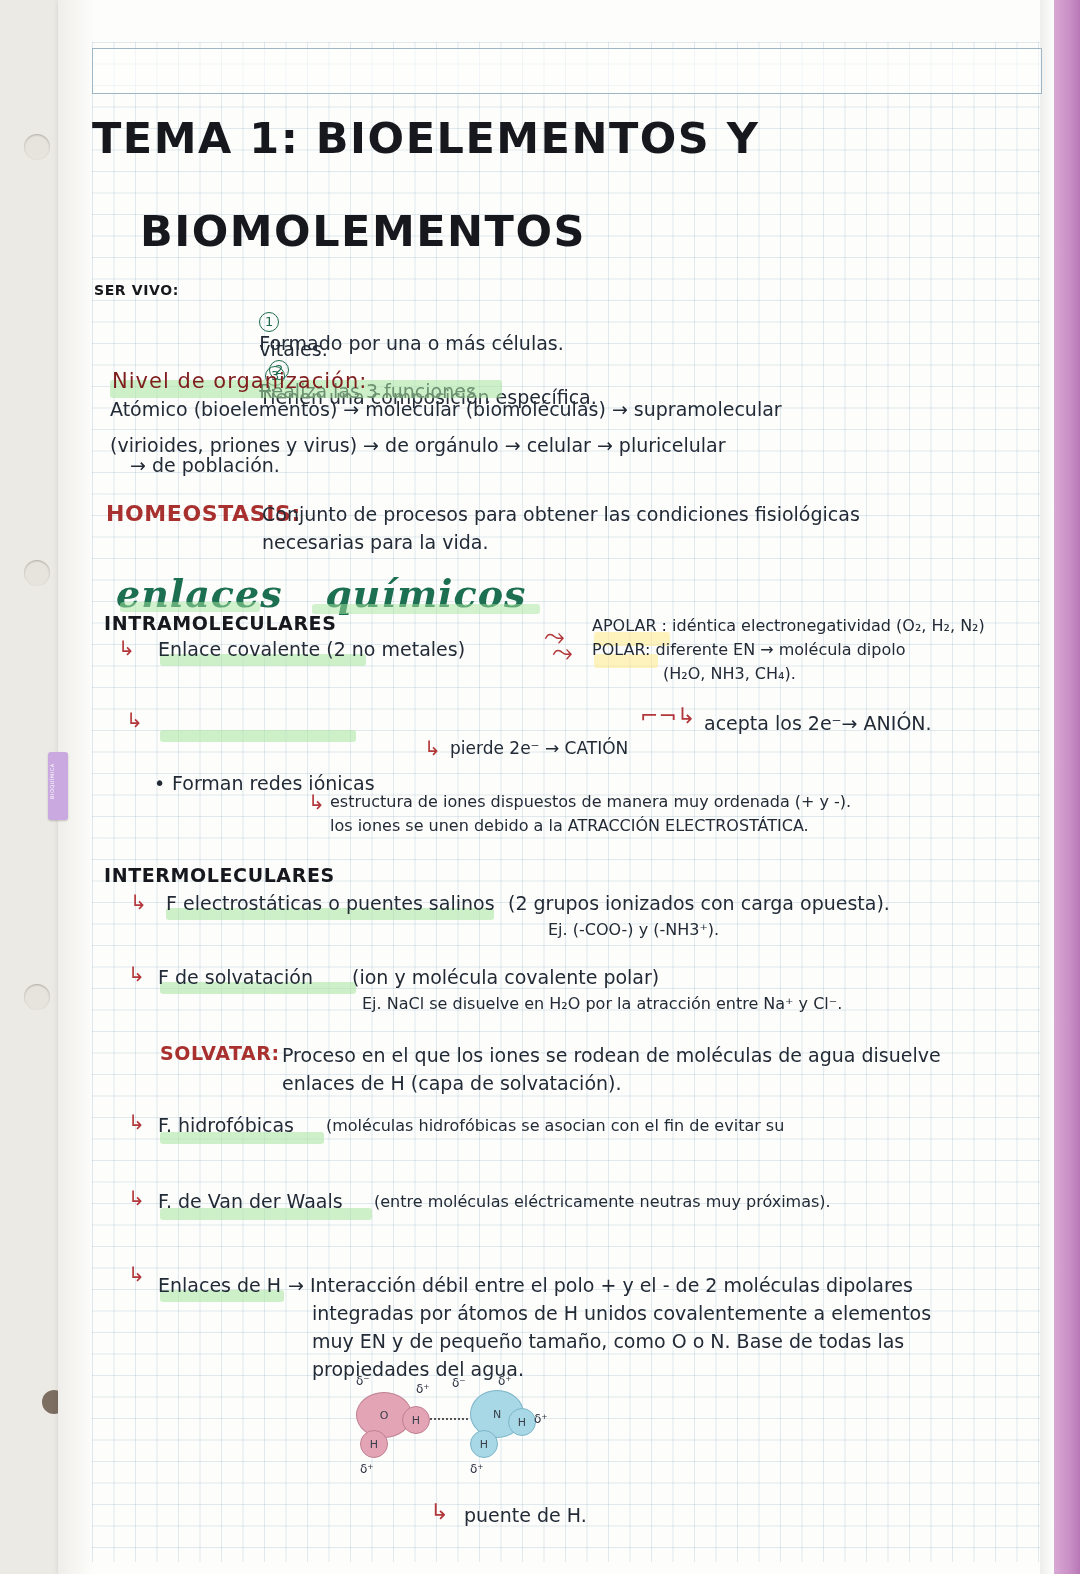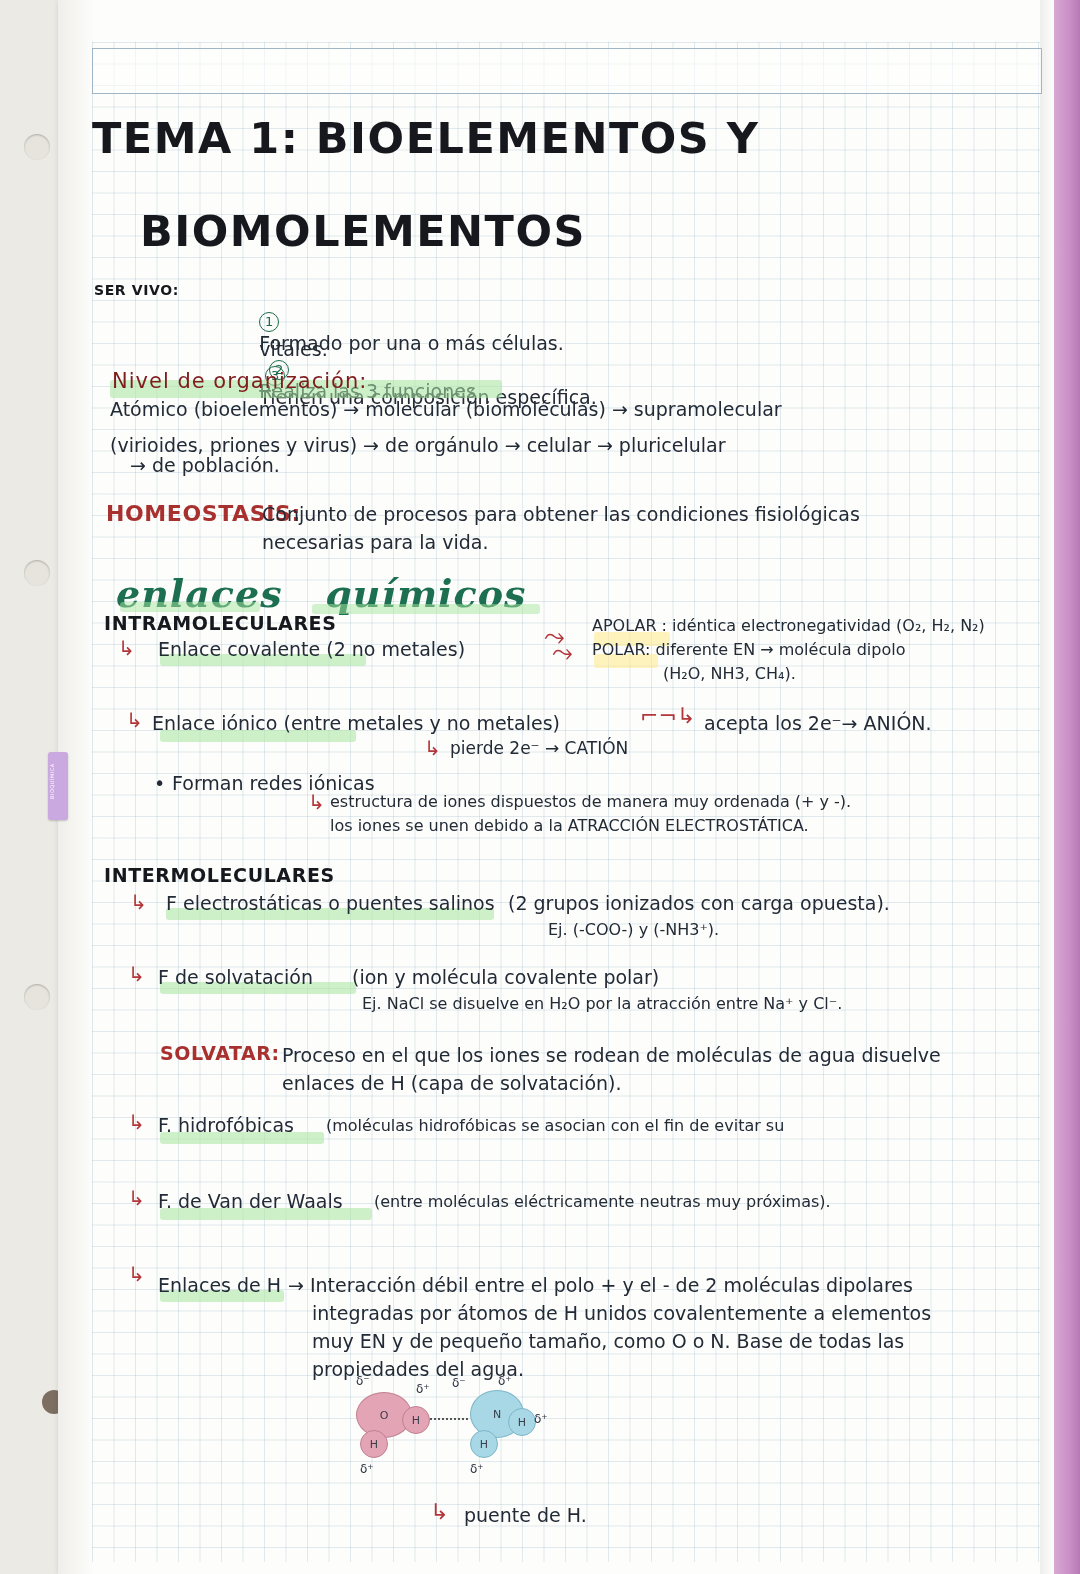--- a/index.html
+++ b/index.html
@@ -191,21 +191,20 @@
 
   <div class="hl hl-yellow" style="left:594px;top:632px;width:76px;height:14px;"></div>
   <div class="hw small" style="left:592px;top:616px;">APOLAR : idéntica electronegatividad (O₂, H₂, N₂)</div>
 
   <div class="hl hl-yellow" style="left:594px;top:654px;width:64px;height:14px;"></div>
   <div class="hw small" style="left:592px;top:640px;">POLAR: diferente EN → molécula dipolo</div>
   <div class="hw small" style="left:663px;top:664px;">(H₂O, NH3, CH₄).</div>
 
   <div class="hw arrow" style="left:126px;top:708px;">↳</div>
   <div class="hl hl-green" style="left:160px;top:730px;width:196px;height:12px;"></div>
-  <div class="hw body" style="left:152px;top:712px;">Enlace iónico (entre metales y no metales)</div>
   <div class="hw arrow" style="left:640px;top:702px;font-size:22px;">⌐¬↳</div>
   <div class="hw body" style="left:704px;top:712px;">acepta los 2e⁻→ ANIÓN.</div>
   <div class="hw arrow" style="left:424px;top:736px;">↳</div>
   <div class="hw body" style="left:450px;top:738px;font-size:17px;">pierde 2e⁻ → CATIÓN</div>
 
   <div class="hw body" style="left:154px;top:772px;">•</div>
   <div class="hw body" style="left:172px;top:772px;">Forman redes iónicas</div>
   <div class="hw arrow" style="left:308px;top:790px;">↳</div>
   <div class="hw small" style="left:330px;top:792px;">estructura de iones dispuestos de manera muy ordenada (+ y -).</div>
   <div class="hw small" style="left:330px;top:816px;">los iones se unen debido a la ATRACCIÓN ELECTROSTÁTICA.</div>

